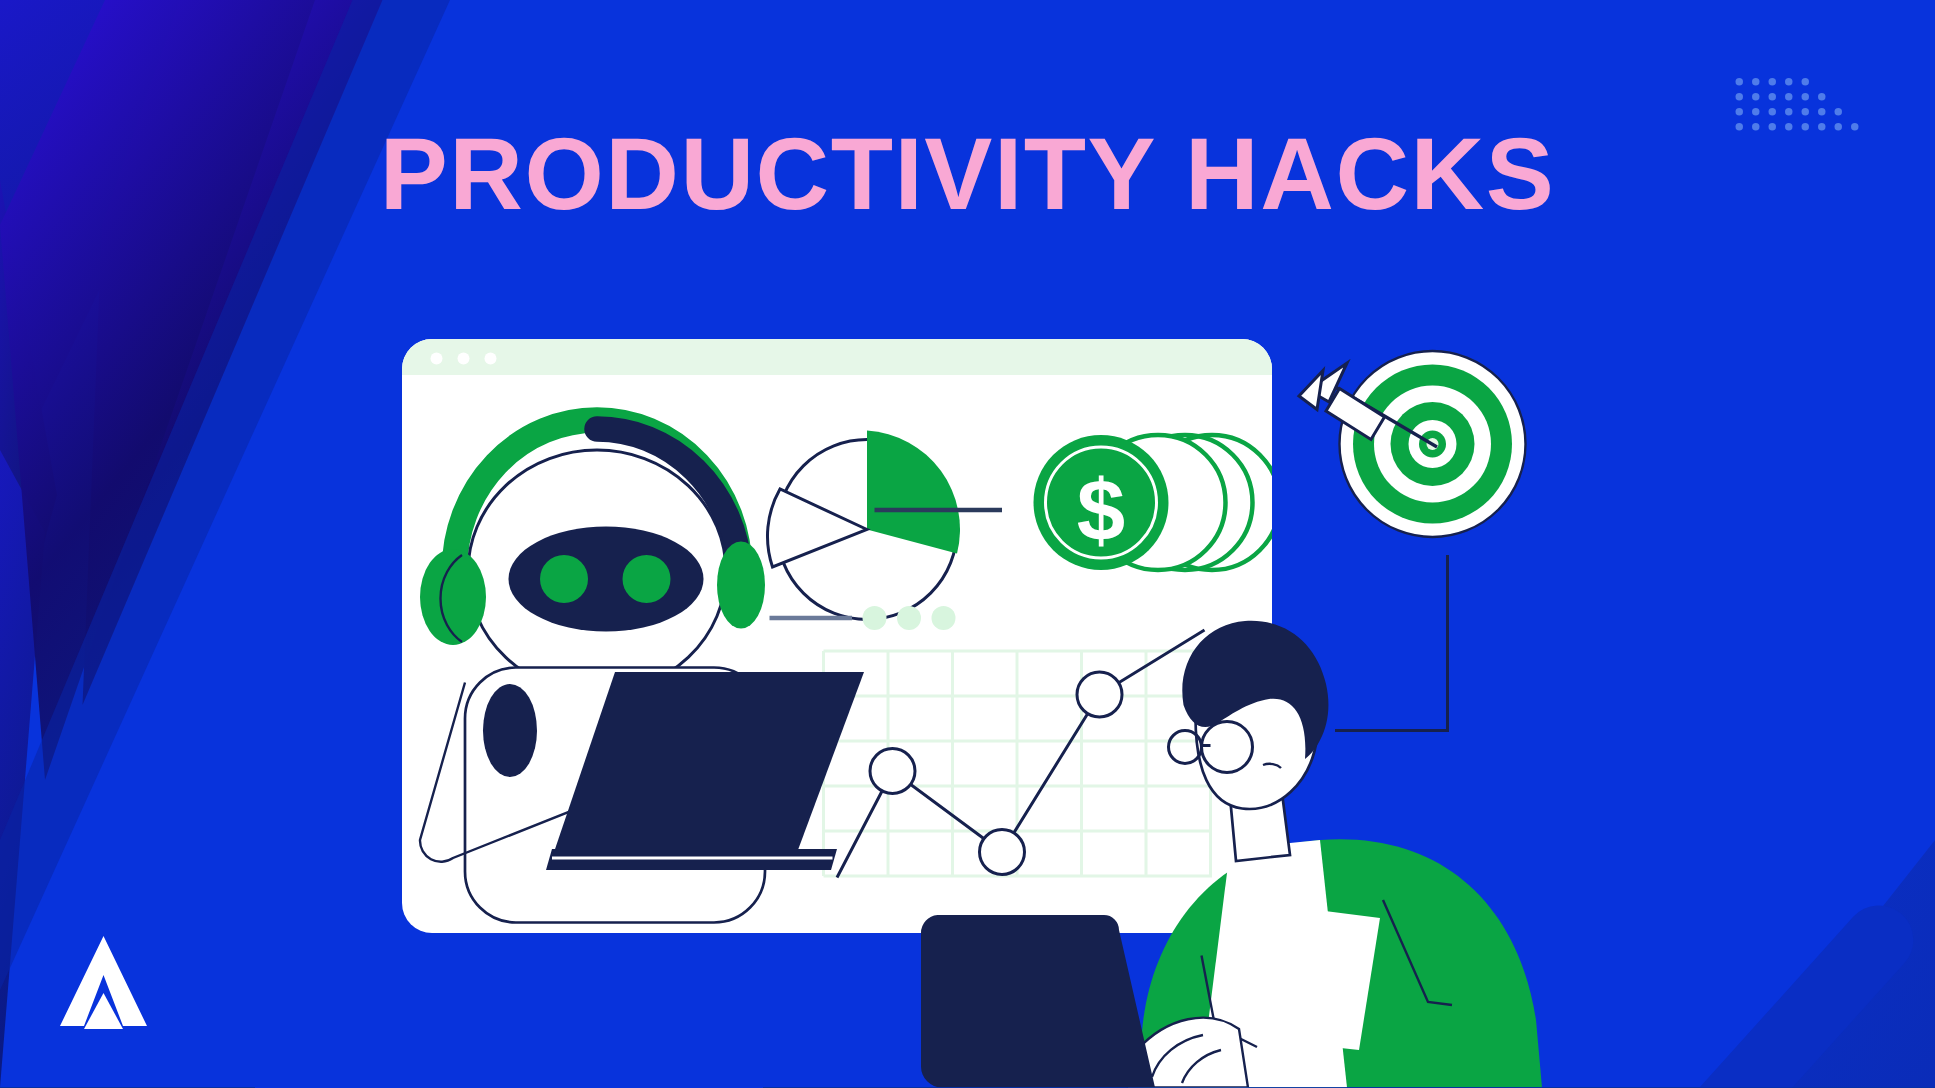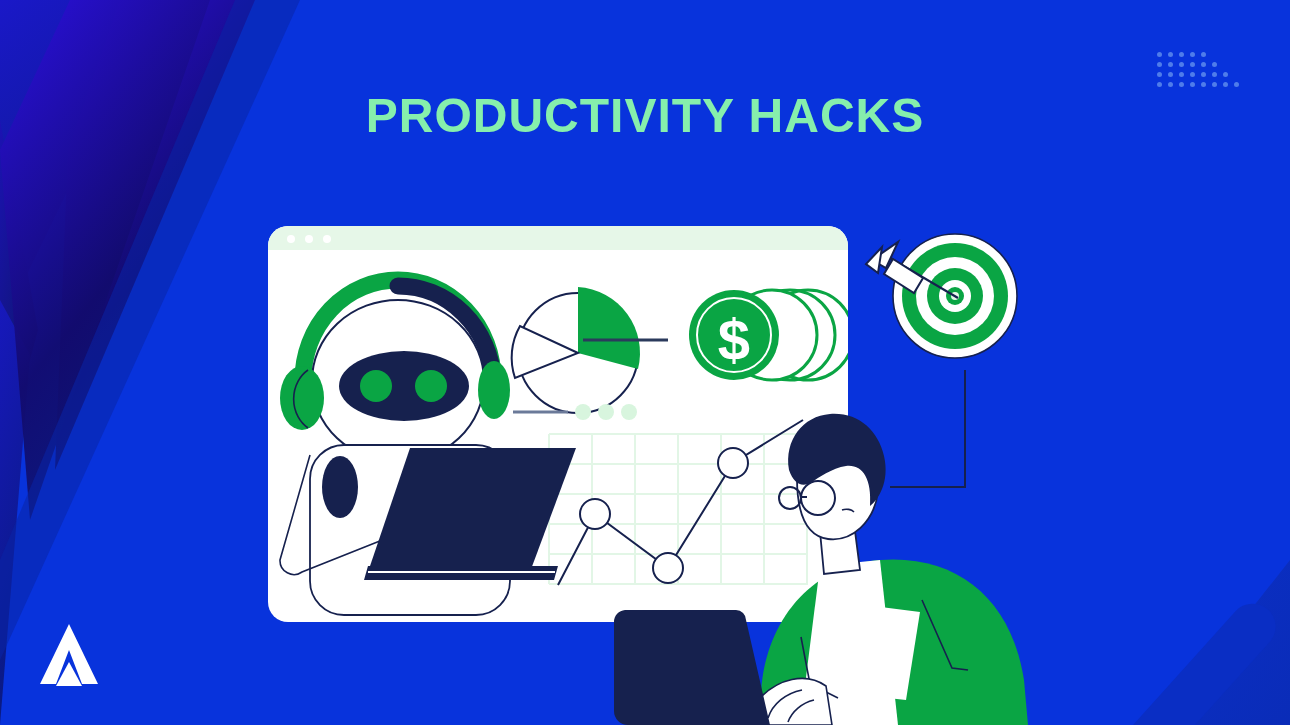--- a/index.html
+++ b/index.html
@@ -57,22 +57,22 @@
     width: 62px;
     height: 68px;
   }
   
   .title {
     position: absolute;
     left: 0;
     top: 74px;
     width: 1290px;
     text-align: center;
-    color: #86efac;
-    font-size: 48px;
+    color: #f9a8d4;
+    font-size: 68px;
     line-height: 84px;
     font-weight: 700;
     letter-spacing: 1px;
     white-space: nowrap;
   }
   
   .card {
     position: absolute;
     left: 268px;
     top: 226px;

